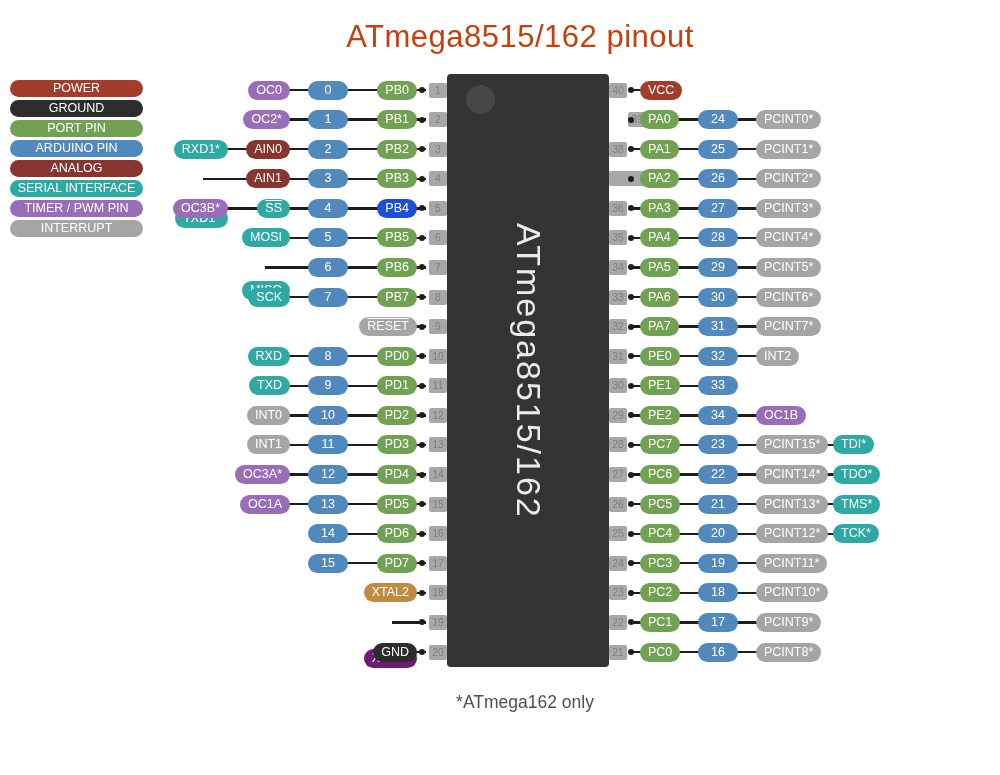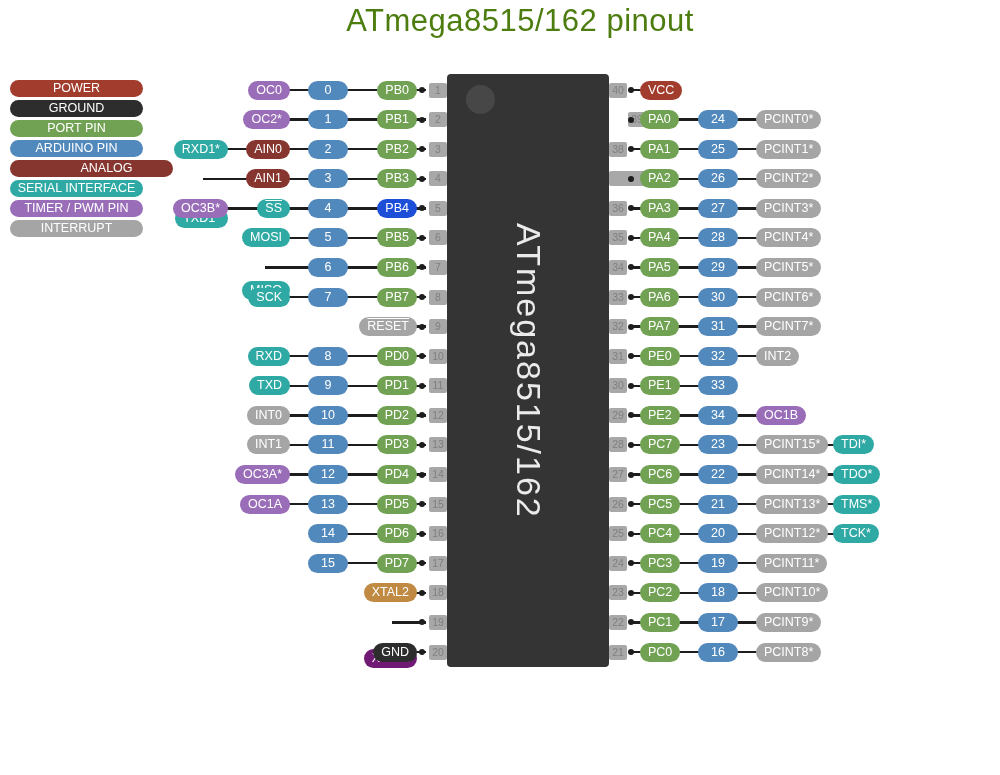--- a/index.html
+++ b/index.html
@@ -1,22 +1,22 @@
 <!DOCTYPE html>
 <html><head>
 <meta charset="utf-8">
 <style>
   html,body { margin:0; padding:0; background:#ffffff; }
   #canvas {
     position:relative; width:1000px; height:775px; background:#ffffff;
     font-family:"Liberation Sans","DejaVu Sans",sans-serif; overflow:hidden;
   }
   #title {
-    position:absolute; top:3px; left:40px; width:960px; text-align:center;
-    font-size:31px; font-weight:300; color:#4d7c0f; letter-spacing:0.5px;
+    position:absolute; top:19px; left:40px; width:960px; text-align:center;
+    font-size:31px; font-weight:300; color:#c2410c; letter-spacing:0.5px;
   }
   .legend-item {
     position:absolute; left:10px; width:133px; height:17px; line-height:17px;
     border-radius:8.5px; color:#ffffff; font-size:12.5px; text-align:center;
     white-space:nowrap;
   }
   #chip {
     position:absolute; left:447px; top:74px; width:162px; height:593px;
     background:#343434; border-radius:4px; z-index:4;
   }
@@ -59,21 +59,21 @@
 <body>
 
 <div id="canvas">
   <div id="title">ATmega8515/162 pinout</div>
 
   <div id="legend">
       <div class="legend-item" style="top: 80px; background: rgb(162, 60, 45);">POWER</div>
       <div class="legend-item" style="top: 100px; background: rgb(45, 45, 45);">GROUND</div>
       <div class="legend-item" style="top: 120px; background: rgb(113, 162, 83);">PORT PIN</div>
       <div class="legend-item" style="top: 140px; background: rgb(82, 137, 189);">ARDUINO PIN</div>
-      <div class="legend-item" style="top: 160px; background: rgb(134, 54, 46); padding-left: 30px;">ANALOG</div>
+      <div class="legend-item" style="top: 160px; background: rgb(134, 54, 46);">ANALOG</div>
       <div class="legend-item" style="top: 180px; background: rgb(47, 169, 164);">SERIAL INTERFACE</div>
       <div class="legend-item" style="top: 200px; background: rgb(154, 109, 184);">TIMER / PWM PIN</div>
       <div class="legend-item" style="top: 220px; background: rgb(165, 165, 165);">INTERRUPT</div>
     </div>
 
   <div id="chip">
     <div id="chip-dimple"></div>
     <div id="chip-label-wrap">
       <div id="chip-label">ATmega8515/162</div>
     </div>
@@ -309,13 +309,14 @@
       <div class="badge num" style="top: 612.94px; background: rgb(82, 137, 189); left: 698px;">17</div>
       <div class="badge" style="top: 612.94px; background: rgb(165, 165, 165); left: 756px;">PCINT9*</div>
       <div class="pline" style="left: 631px; width: 150px; top: 650.82px;"></div>
       <div class="pdot" style="left: 628px; top: 649.02px;"></div>
       <div class="pin-tab" style="left: 609px; top: 644.52px; width: 18px; height: 15px;">21</div>
       <div class="badge" style="top: 642.52px; background: rgb(113, 162, 83); left: 640px;">PC0</div>
       <div class="badge num" style="top: 642.52px; background: rgb(82, 137, 189); left: 698px;">16</div>
       <div class="badge" style="top: 642.52px; background: rgb(165, 165, 165); left: 756px;">PCINT8*</div>
     </div>
 
+  <div id="footnote">*ATmega162 only</div>
 </div>
 
 </body></html>

